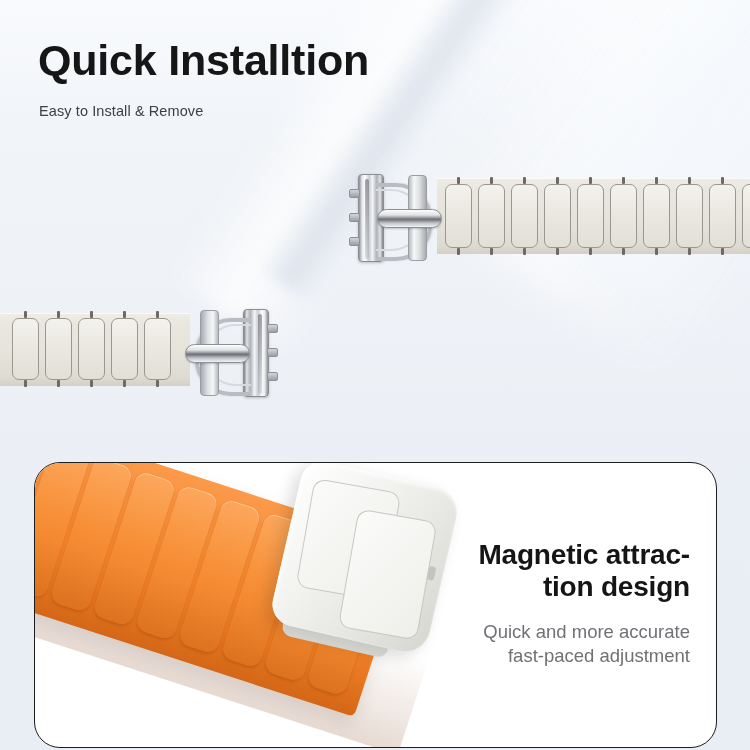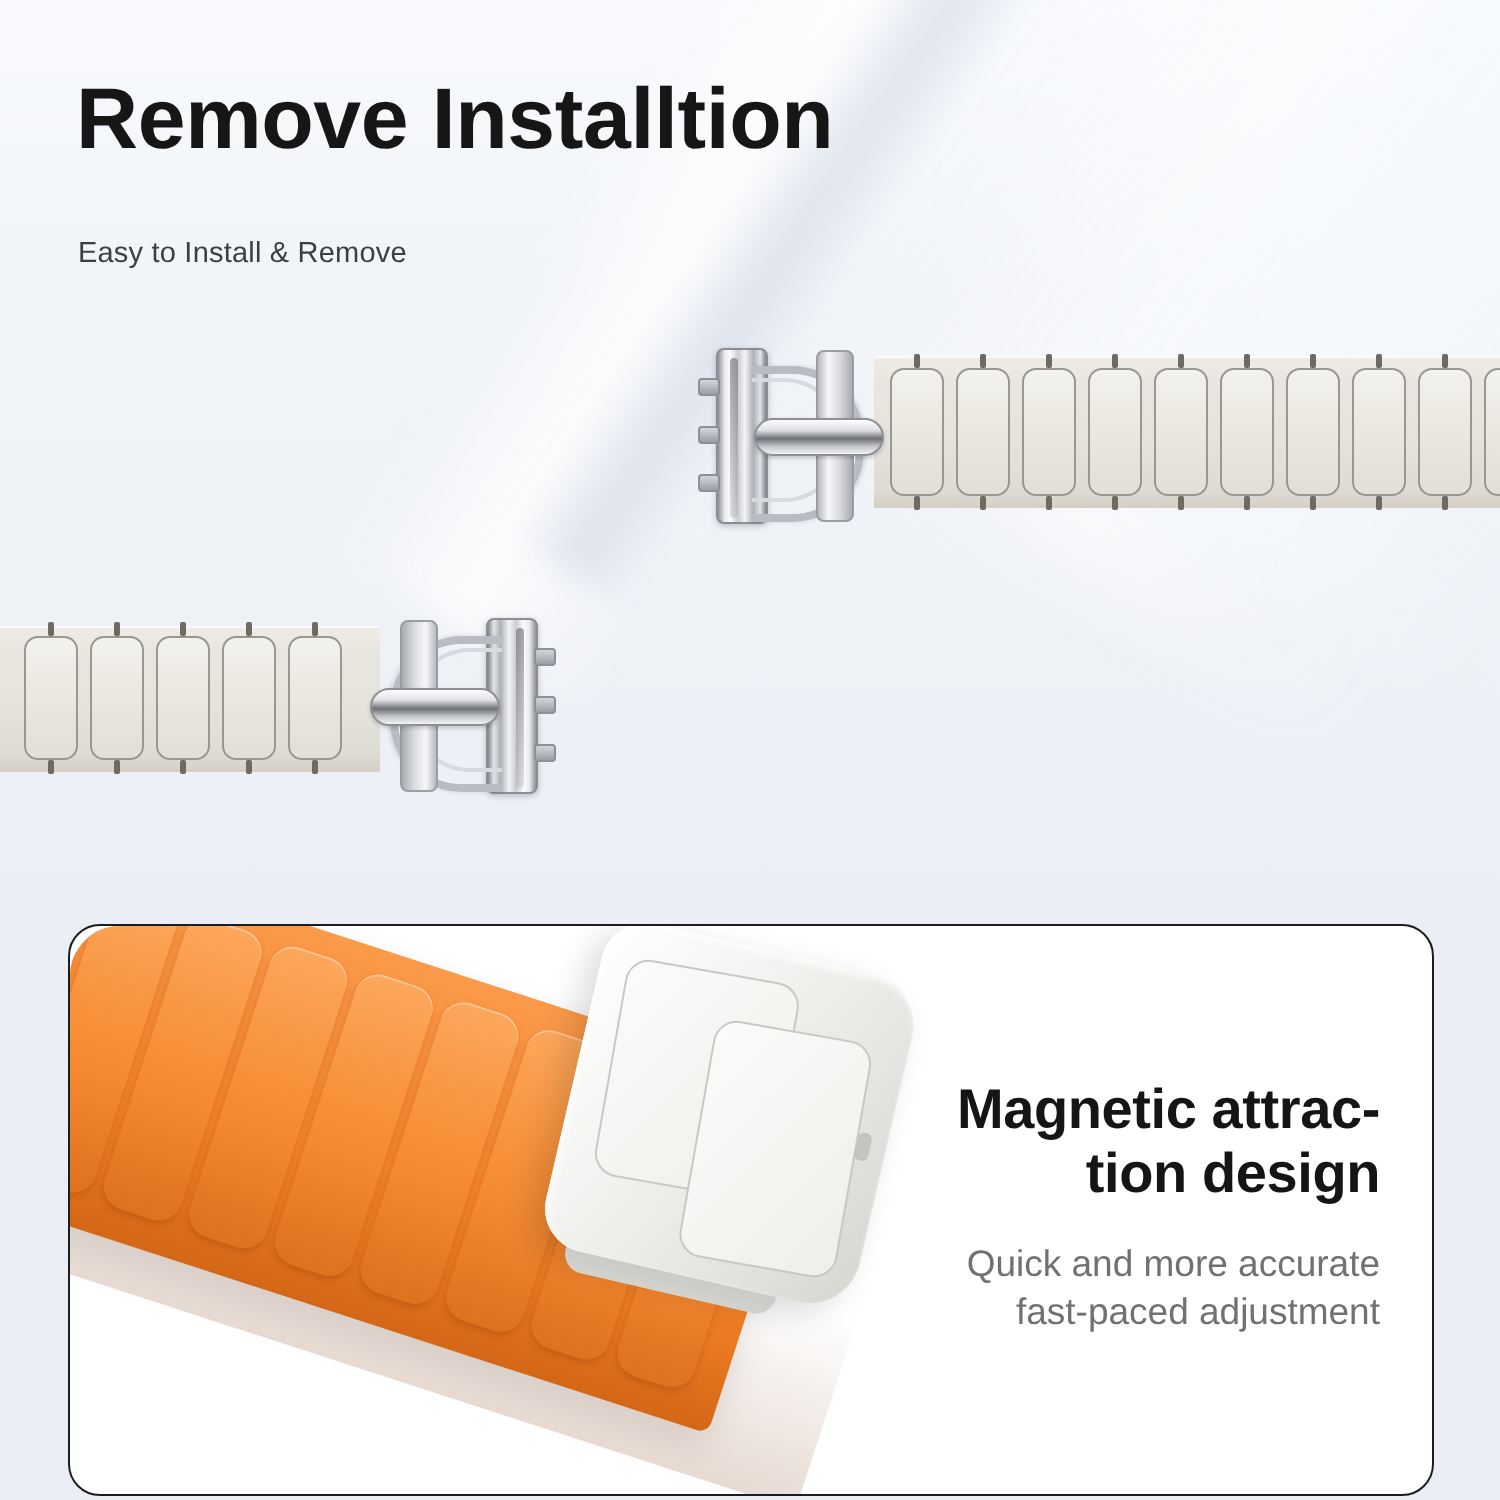--- a/index.html
+++ b/index.html
@@ -44,21 +44,21 @@
 
   
   .headline{
     position:absolute;left:38px;top:36px;
     font-size:43px;font-weight:700;color:#161616;
     letter-spacing:-0.2px;line-height:1.12;white-space:nowrap;
   }
   .subhead{
     position:absolute;left:39px;top:103px;
     font-size:14.5px;font-weight:400;color:#3c4044;
-    letter-spacing:.1px;white-space:nowrap;margin-top:16px;
+    letter-spacing:.1px;white-space:nowrap;
   }
 
   
   .bandwrap{position:absolute;}
   .band-upper{left:350px;top:163px;width:400px;height:105px;}
   .band-lower{left:0px;top:300px;width:300px;height:100px;}
 
   .strap{
     position:absolute;
     background:linear-gradient(180deg,#efece6 0%,#e9e6df 18%,#e6e3db 55%,#dedbd2 88%,#d4d0c6 100%);
@@ -129,21 +129,21 @@
     position:absolute;left:27px;top:44px;width:65px;height:19px;
     border-radius:10px;
     background:linear-gradient(180deg,#fdfdfe 0%,#dfe1e5 30%,#6e7076 55%,#c3c6cb 78%,#f2f3f5 100%);
     border:1px solid #8d9096;box-sizing:border-box;
     box-shadow:0 1px 2px rgba(0,0,0,.2);
   }
 
   
   .card{
     position:absolute;left:34px;top:462px;width:683px;height:286px;
-    background:#ffffff;border:1.6px solid #1d1d1d;border-radius:16px;
+    background:#ffffff;border:1.6px solid #1d1d1d;border-radius:26px;
     overflow:hidden;box-sizing:border-box;
   }
   .card-inner{position:absolute;inset:0;overflow:hidden;border-radius:25px;}
 
   
   .orange{
     position:absolute;left:-120px;top:-78px;width:520px;height:180px;
     transform:rotate(18deg);transform-origin:left top;
     background:linear-gradient(180deg,#fb9a4a 0%,#f58a33 40%,#ef7c22 78%,#e2701a 100%);
     border-radius:6px;
@@ -211,21 +211,21 @@
 <body>
 
 <div class="page">
 
   <div class="topwash"></div>
   <div class="streak streak-a"></div>
   <div class="streak streak-b"></div>
   <div class="streak streak-c"></div>
   <div class="streak streak-d"></div>
 
-  <div class="headline">Remove Installtion</div>
+  <div class="headline">Quick Installtion</div>
   <div class="subhead">Easy to Install &amp; Remove</div>
 
   <div class="bandwrap band-upper">
     <div class="strap strap-u" id="strap-u">
         <div class="seg" style="left: 8px;"></div>
         <div class="seg" style="left: 41px;"></div>
         <div class="seg" style="left: 74px;"></div>
         <div class="seg" style="left: 107px;"></div>
         <div class="seg" style="left: 140px;"></div>
         <div class="seg" style="left: 173px;"></div>

